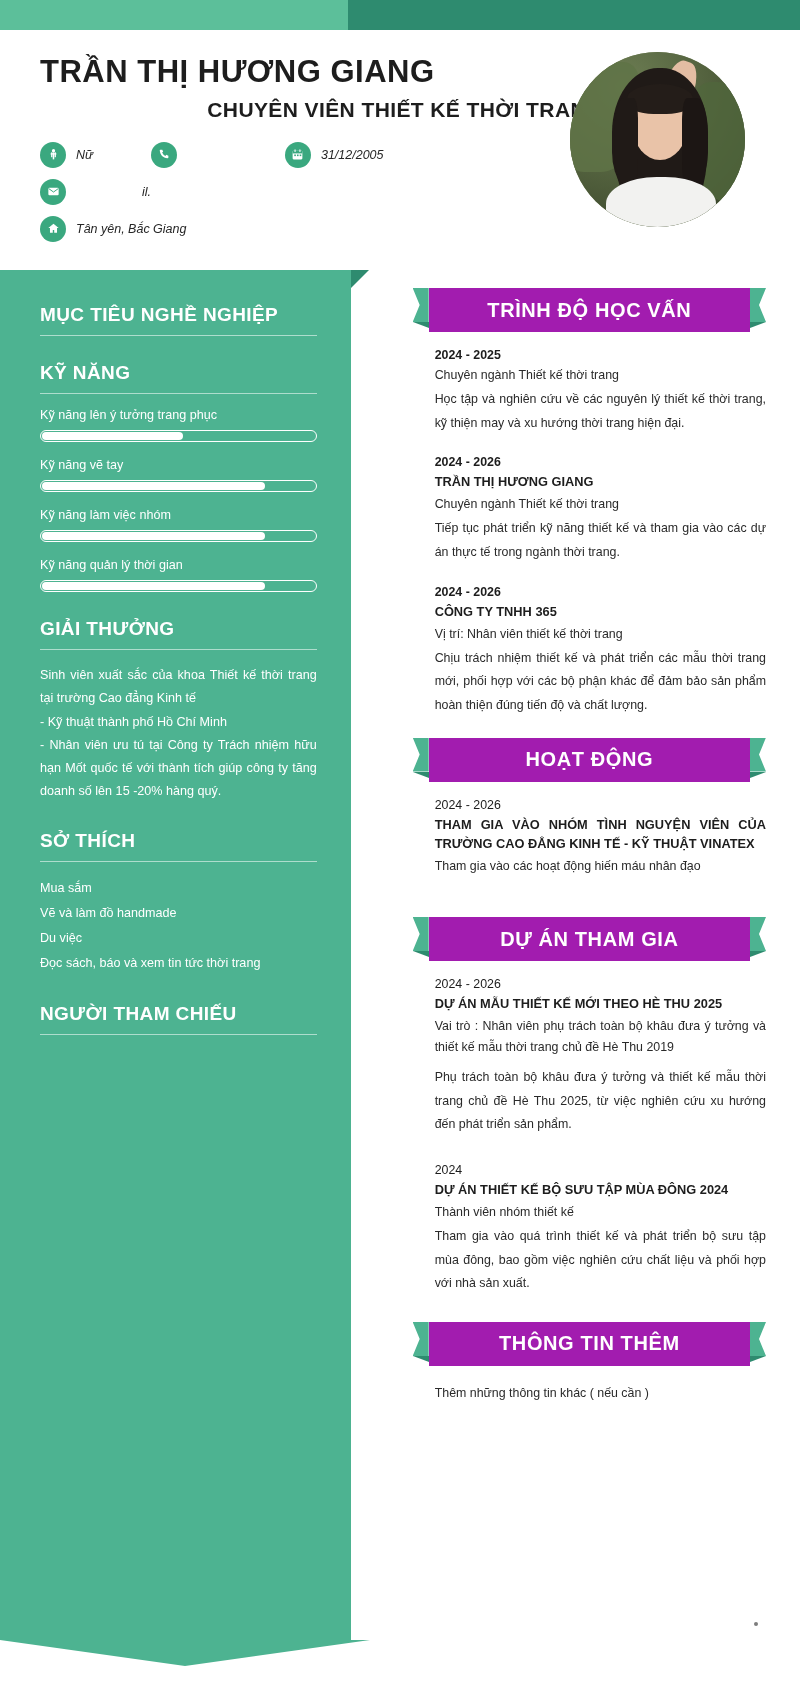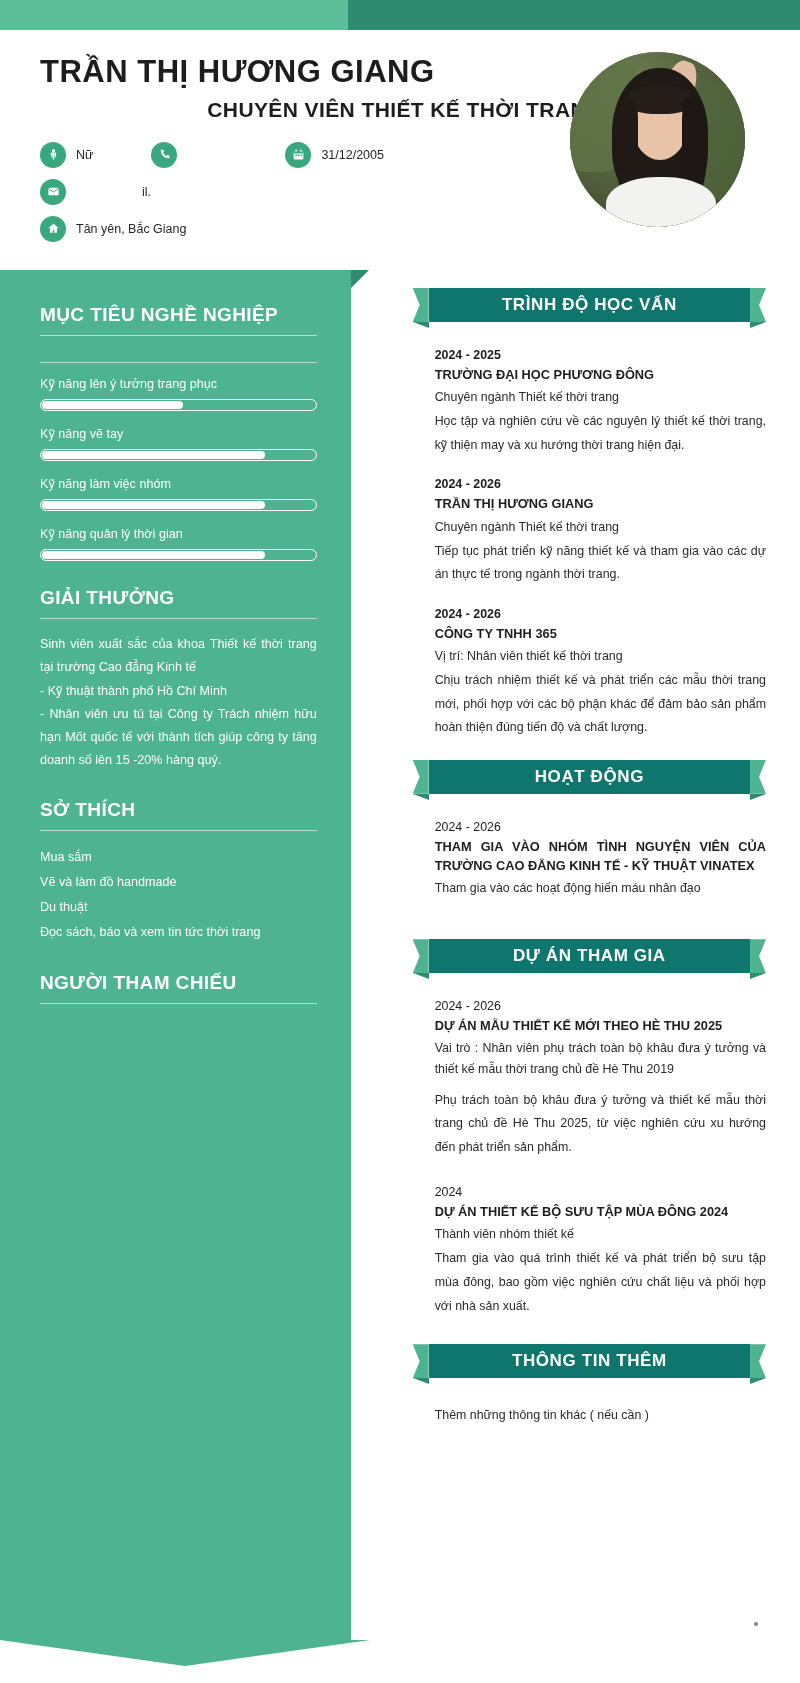--- a/index.html
+++ b/index.html
@@ -61,20 +61,21 @@
     text-align: center;
   }
   .contact-grid {
     margin-top: 20px;
     width: 400px;
   }
   .contact-row {
     display: flex;
     align-items: center;
     margin-bottom: 11px;
+    font-style: italic;
   }
   .contact-item {
     display: flex;
     align-items: center;
   }
   .cicon {
     width: 26px; height: 26px;
     border-radius: 50%;
     background: #3aa87f;
     color: #ffffff;
@@ -252,27 +253,27 @@
     padding: 18px 34px 40px 18px;
   }
 
   .ribbon-wrap {
     position: relative;
     margin: 0 0 22px 0;
     height: 38px;
   }
   .ribbon {
     position: relative;
-    height: 34px;
-    background: #0f766e;
+    height: 44px;
+    background: #a21caf;
     display: flex;
     align-items: center;
     justify-content: center;
     color: #ffffff;
-    font-size: 17px;
+    font-size: 20px;
     font-weight: bold;
     letter-spacing: .6px;
     text-transform: uppercase;
     margin: 0 16px;
   }
   .ribbon::before {
     content: "";
     position: absolute;
     left: -16px; top: 0;
     width: 16px; height: 34px;
@@ -446,20 +447,21 @@
   <div class="body">
 
     <div class="left-col">
 
       <div class="l-block">
         <div class="l-title">MỤC TIÊU NGHỀ NGHIỆP</div>
         <div class="l-rule"></div>
       </div>
 
       <div class="l-block">
+        <div class="l-title">KỸ NĂNG</div>
         <div class="l-rule"></div>
 
         <div>
           <div class="skill-name">Kỹ năng lên ý tưởng trang phục</div>
           <div class="bar">
               <i style="width: calc(52% - 2px);"></i>
             </div>
         </div>
         <div>
           <div class="skill-name">Kỹ năng vẽ tay</div>
@@ -487,42 +489,41 @@
         <div class="l-text" style="white-space:pre-line">Sinh viên xuất sắc của khoa Thiết kế thời trang tại trường Cao đẳng Kinh tế
 - Kỹ thuật thành phố Hồ Chí Minh
 - Nhân viên ưu tú tại Công ty Trách nhiệm hữu hạn Mốt quốc tế với thành tích giúp công ty tăng doanh số lên 15 -20% hàng quý.</div>
       </div>
 
       <div class="l-block">
         <div class="l-title">SỞ THÍCH</div>
         <div class="l-rule"></div>
         <div class="hobby-line">Mua sắm</div>
         <div class="hobby-line">Vẽ và làm đồ handmade</div>
-        <div class="hobby-line">Du thuật</div>
+        <div class="hobby-line">Du việc</div>
         <div class="hobby-line">Đọc sách, báo và xem tin tức thời trang</div>
       </div>
 
       <div class="l-block">
         <div class="l-title">NGƯỜI THAM CHIẾU</div>
         <div class="l-rule"></div>
       </div>
 
       <div class="left-notch"></div>
     </div>
 
     <div class="right-col">
 
       <div class="ribbon-wrap">
         <div class="rib-tail-l"></div>
           <div class="rib-tail-r"></div>
         <div class="ribbon">TRÌNH ĐỘ HỌC VẤN</div>
       </div>
       <div class="entry">
         <div class="e-date">2024 - 2025</div>
-        <div class="e-org">TRƯỜNG ĐẠI HỌC PHƯƠNG ĐÔNG</div>
         <div class="e-sub">Chuyên ngành Thiết kế thời trang</div>
         <div class="e-desc">Học tập và nghiên cứu về các nguyên lý thiết kế thời trang, kỹ thiện may và xu hướng thời trang hiện đại.</div>
       </div>
       <div class="entry">
         <div class="e-date">2024 - 2026</div>
         <div class="e-org">TRẦN THỊ HƯƠNG GIANG</div>
         <div class="e-sub">Chuyên ngành Thiết kế thời trang</div>
         <div class="e-desc">Tiếp tục phát triển kỹ năng thiết kế và tham gia vào các dự án thực tế trong ngành thời trang.</div>
       </div>
 

